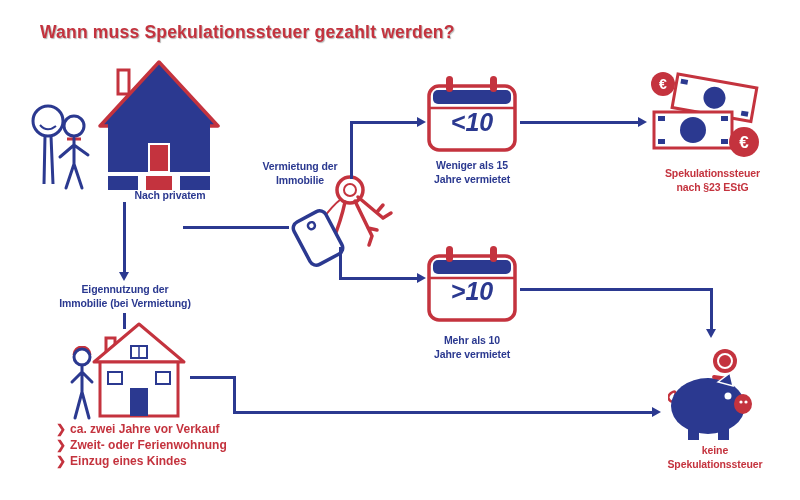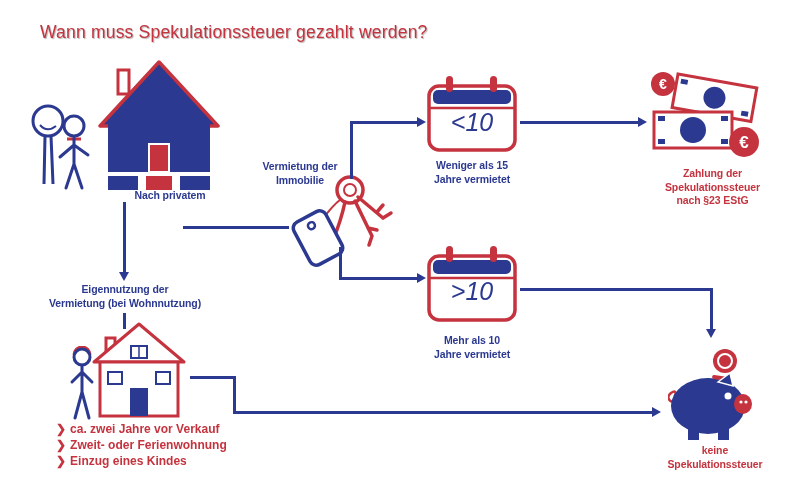--- a/index.html
+++ b/index.html
@@ -8,21 +8,21 @@
   }
   html,body{margin:0;padding:0;}
   body{
     width:800px;height:500px;position:relative;overflow:hidden;
     background:#ffffff;
     font-family:"Liberation Sans", sans-serif;
   }
   .abs{position:absolute;}
   .title{
     position:absolute;left:40px;top:22px;width:480px;
-    font-size:17.5px;font-weight:normal;color:var(--red);
+    font-size:17.5px;font-weight:bold;color:var(--red);
     letter-spacing:.2px;
     text-shadow:1px 1px 1px rgba(90,90,90,.45);
   }
   .lbl{
     position:absolute;font-weight:bold;font-size:10.5px;line-height:13.5px;
     text-align:center;letter-spacing:-0.1px;
   }
   .lbl span{display:block;}
   .blue{color:var(--blue);}
   .red{color:var(--red);}
@@ -30,21 +30,21 @@
   .h{height:2.5px;}
   .v{width:2.5px;}
   .arr-r{position:absolute;width:0;height:0;
     border-top:5px solid transparent;border-bottom:5px solid transparent;
     border-left:9px solid var(--blue);}
   .arr-d{position:absolute;width:0;height:0;
     border-left:5px solid transparent;border-right:5px solid transparent;
     border-top:9px solid var(--blue);}
   .calval{
     position:absolute;width:92px;text-align:center;
-    font-size:25px;line-height:30px;font-weight:normal;font-style:italic;
+    font-size:25px;line-height:30px;font-weight:bold;font-style:italic;
     color:var(--blue);
   }
   .list{position:absolute;left:56px;top:421px;width:220px;
     font-size:12px;font-weight:bold;color:var(--red);line-height:16px;}
   .list .row span.b{margin-right:4px;}
   svg{display:block;}
 </style>
 </head>
 <body>
 
@@ -132,28 +132,27 @@
   <rect x="4" y="42" width="78" height="36" fill="#fff" stroke="#C4333E" stroke-width="3"></rect>
   <circle cx="43" cy="60" r="13" fill="#2B3990"></circle>
   <rect x="8" y="46" width="7" height="5" fill="#2B3990"></rect>
   <rect x="71" y="46" width="7" height="5" fill="#2B3990"></rect>
   <rect x="8" y="69" width="7" height="5" fill="#2B3990"></rect>
   <rect x="71" y="69" width="7" height="5" fill="#2B3990"></rect>
   <circle cx="94" cy="72" r="15" fill="#C4333E"></circle>
   <text x="94" y="78" text-anchor="middle" font-size="17" font-weight="bold" fill="#fff" font-family="Liberation Sans, sans-serif">€</text>
 </svg>
 <div class="lbl red" style="left:645px;top:167px;width:135px">
-  <span>Zahlung der</span>
   <span>Spekulationssteuer</span>
   <span>nach §23 EStG</span>
 </div>
 
 <div class="lbl blue" style="left:45px;top:283px;width:160px">
   <span>Eigennutzung der</span>
-  <span>Vermietung (bei Wohnnutzung)</span>
+  <span>Immobilie (bei Vermietung)</span>
 </div>
 
 <svg class="abs" style="left:66px;top:346px" width="32" height="76" viewBox="0 0 32 76">
   <path d="M8,9 a8,8 0 0 1 16,0" fill="none" stroke="#C4333E" stroke-width="3"></path>
   <circle cx="16" cy="11" r="8" fill="none" stroke="#2B3990" stroke-width="3"></circle>
   <path d="M16,19 V46 M16,26 L6,36 M16,26 L26,36 M16,46 L9,72 M16,46 L23,72" fill="none" stroke="#2B3990" stroke-width="3" stroke-linecap="round"></path>
 </svg>
 
 <svg class="abs" style="left:90px;top:320px" width="98" height="100" viewBox="0 0 98 100">
   <rect x="16" y="18" width="9" height="16" fill="#fff" stroke="#C4333E" stroke-width="3"></rect>

